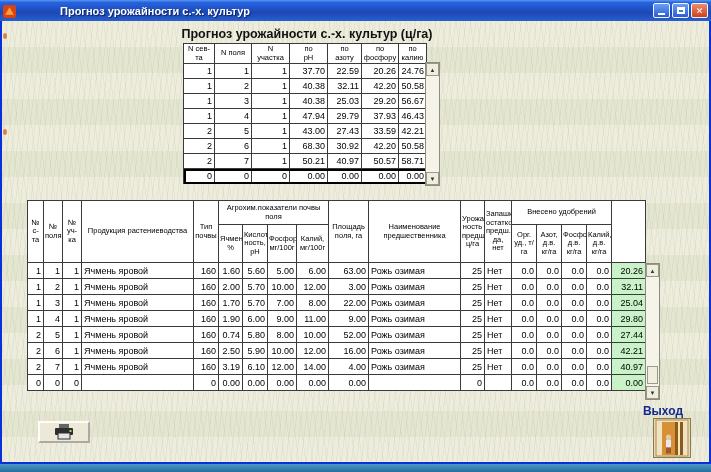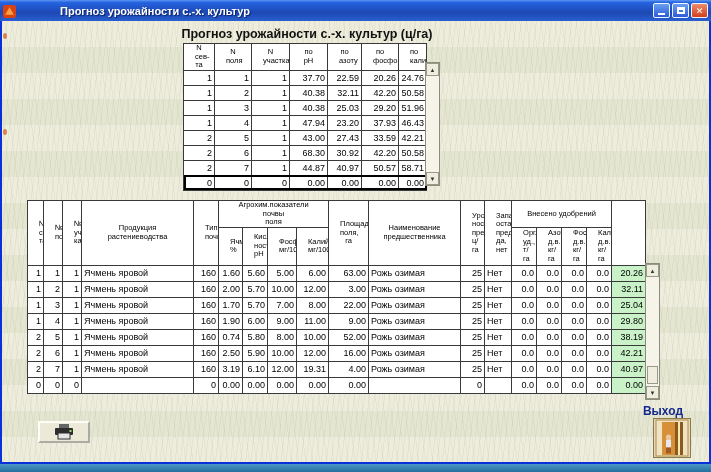--- a/index.html
+++ b/index.html
@@ -35,21 +35,21 @@
   .speck { position:absolute; width:4px; height:6px; background:#cf6a2a; border-radius:50%; opacity:.8; }
 
   .heading { position:absolute; left:150px; top:6px; width:310px; text-align:center;
     font-size:12.5px; font-weight:bold; color:#111; }
 
   
   table.grid { border-collapse:collapse; table-layout:fixed; background:#fff;
     border:1px solid #000; position:absolute; }
   .grid th,.grid td { border:1px solid #3a3a3a; overflow:hidden; }
   .grid th { font-weight:normal; font-size:7.5px; line-height:8.5px; text-align:center;
-    vertical-align:middle; white-space:pre-line; background:#fff; padding:0 11px; }
+    vertical-align:middle; white-space:pre-line; background:#fff; padding:0 1px; }
   .grid td { font-size:9px; white-space:nowrap; padding:0 2px; text-align:right; }
 
   .top-grid { left:181px; top:22px; width:243px; }
   .top-grid th { height:20px; }
   .top-grid td { height:15px; }
   .top-grid tbody tr:last-child { outline:2px solid #000; outline-offset:-2px; }
 
   .bottom-grid { left:25px; top:179px; width:618px; }
   .bottom-grid thead tr:first-child th { height:24px; }
   .bottom-grid thead tr:last-child th { height:38px; }
@@ -159,28 +159,28 @@
               <td>42.20</td>
               <td>50.58</td>
             </tr>
             <tr>
               <td>1</td>
               <td>3</td>
               <td>1</td>
               <td>40.38</td>
               <td>25.03</td>
               <td>29.20</td>
-              <td>51.96</td>
+              <td>56.67</td>
             </tr>
             <tr>
               <td>1</td>
               <td>4</td>
               <td>1</td>
               <td>47.94</td>
-              <td>23.20</td>
+              <td>29.79</td>
               <td>37.93</td>
               <td>46.43</td>
             </tr>
             <tr>
               <td>2</td>
               <td>5</td>
               <td>1</td>
               <td>43.00</td>
               <td>27.43</td>
               <td>33.59</td>
@@ -192,21 +192,21 @@
               <td>1</td>
               <td>68.30</td>
               <td>30.92</td>
               <td>42.20</td>
               <td>50.58</td>
             </tr>
             <tr>
               <td>2</td>
               <td>7</td>
               <td>1</td>
-              <td>44.87</td>
+              <td>50.21</td>
               <td>40.97</td>
               <td>50.57</td>
               <td>58.71</td>
             </tr>
             <tr>
               <td>0</td>
               <td>0</td>
               <td>0</td>
               <td>0.00</td>
               <td>0.00</td>
@@ -383,21 +383,21 @@
               <td>8.00</td>
               <td>10.00</td>
               <td>52.00</td>
               <td>Рожь озимая</td>
               <td>25</td>
               <td>Нет</td>
               <td>0.0</td>
               <td>0.0</td>
               <td>0.0</td>
               <td>0.0</td>
-              <td>38.19</td>
+              <td>27.44</td>
             </tr>
             <tr>
               <td>2</td>
               <td>6</td>
               <td>1</td>
               <td>Ячмень яровой</td>
               <td>160</td>
               <td>2.50</td>
               <td>5.90</td>
               <td>10.00</td>
@@ -414,21 +414,21 @@
             </tr>
             <tr>
               <td>2</td>
               <td>7</td>
               <td>1</td>
               <td>Ячмень яровой</td>
               <td>160</td>
               <td>3.19</td>
               <td>6.10</td>
               <td>12.00</td>
-              <td>19.31</td>
+              <td>14.00</td>
               <td>4.00</td>
               <td>Рожь озимая</td>
               <td>25</td>
               <td>Нет</td>
               <td>0.0</td>
               <td>0.0</td>
               <td>0.0</td>
               <td>0.0</td>
               <td>40.97</td>
             </tr>

